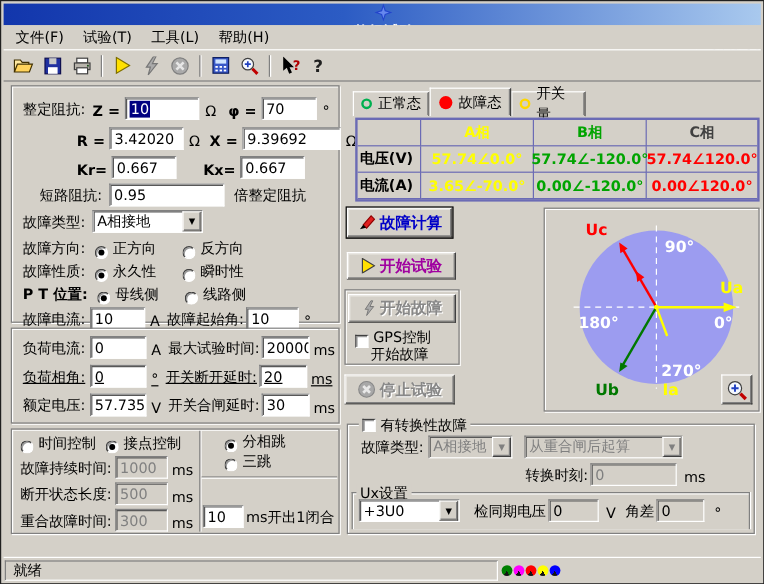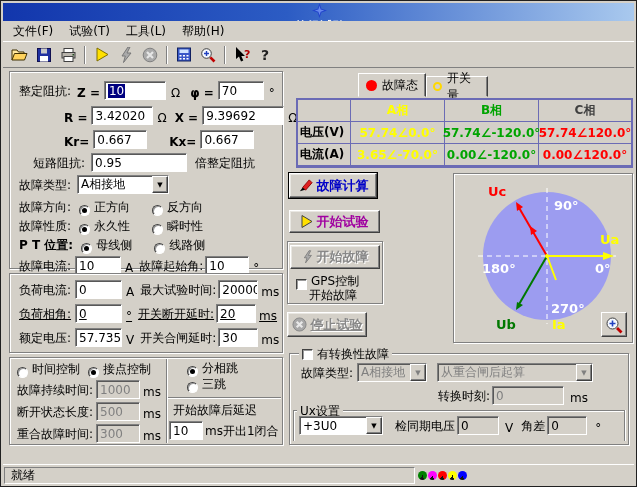--- a/index.html
+++ b/index.html
@@ -310,28 +310,29 @@
   </div>
 
   <div class="row" style="left:186px;top:359px;">
     <span class="radio on"></span>
     <span>分相跳</span>
   </div>
   <div class="row" style="left:186px;top:375px;">
     <span class="radio"></span>
     <span>三跳</span>
   </div>
-  <div class="row" style="left:172px;top:401px;">
-    <span>开始故障后延迟</span>
-  </div>
   <div class="row" style="left:168px;top:420px;">
     <div class="field" style="width:34px;">10</div>
     <span style="margin-left:2px">ms开出1闭合</span>
   </div>
 
+  <div class="tab" style="left:293px;top:75px;width:64px;">
+    <span class="dotc" style="border:2px solid #00b050;"></span>
+    <span>正常态</span>
+  </div>
   <div class="tab active" style="left:357px;top:72px;width:68px;">
     <span class="dotc" style="background:#ff0000;width:11px;height:11px;"></span>
     <span>故障态</span>
   </div>
   <div class="tab" style="left:425px;top:75px;width:62px;">
     <span class="dotc" style="border:2px solid #ffd800;"></span>
     <span>开关量</span>
   </div>
 
   <div class="vtable">
@@ -374,21 +375,21 @@
     <span>开始故障</span>
   </div>
   <div class="row" style="left:295px;top:272px;">
     <span class="chk"></span>
     <span>GPS控制</span>
   </div>
   <div class="row" style="left:308px;top:286px;">
     <span>开始故障</span>
   </div>
 
-  <div class="btn dis" style="left:286px;top:311px;width:80px;height:25px;text-decoration:underline;">
+  <div class="btn dis" style="left:286px;top:311px;width:92px;height:25px;">
     <svg width="15" height="15" viewBox="0 0 16 16">
       <circle cx="8" cy="8" r="7" fill="#a8a8a8" stroke="#888"></circle>
       <path d="M5 5 L11 11 M11 5 L5 11" stroke="#e8e8e8" stroke-width="2.4"></path>
     </svg>
     <span>停止试验</span>
   </div>
 
   <div class="phasor">
     <svg width="176" height="166" viewBox="0 0 176 166">
       <circle cx="93" cy="82" r="64" fill="#9c9cf0"></circle>
@@ -430,21 +431,21 @@
     <span class="chk"></span>
     <span>有转换性故障</span>
   </div>
 
   <div class="row" style="left:300px;top:362px;">
     <span>故障类型:</span>
     <div class="combo dis" style="margin-left:4px;width:70px;">
       <span class="ctext">A相接地</span>
       <span class="cbtn">▼</span>
     </div>
-    <div class="combo dis" style="margin-left:10px;width:156px;">
+    <div class="combo dis" style="margin-left:10px;width:132px;">
       <span class="ctext">从重合闸后起算</span>
       <span class="cbtn">▼</span>
     </div>
   </div>
 
   <div class="row" style="left:437px;top:385px;">
     <span>转换时刻:</span>
     <div class="field dis" style="margin-left:2px;width:72px;">0</div>
     <span style="margin-left:6px">ms</span>
   </div>

